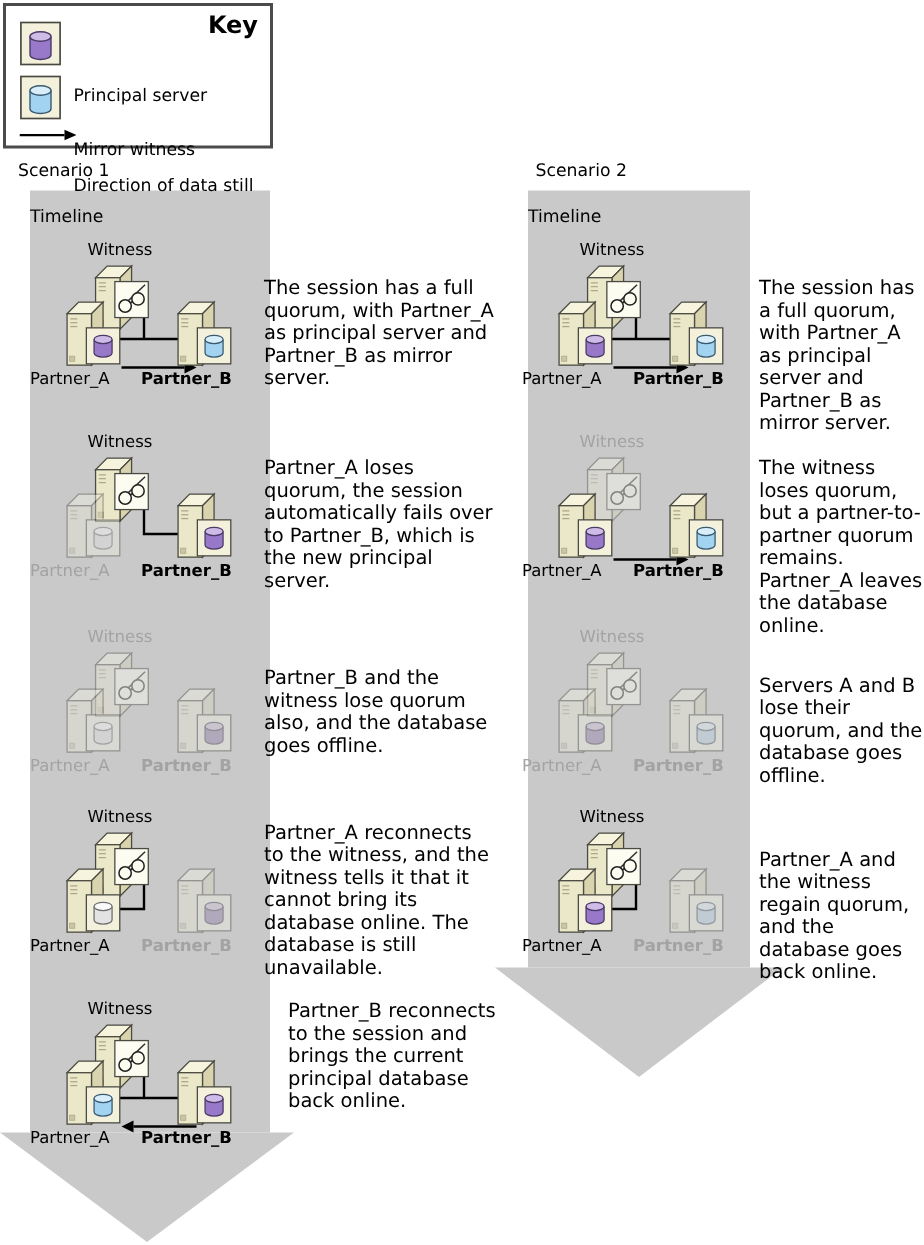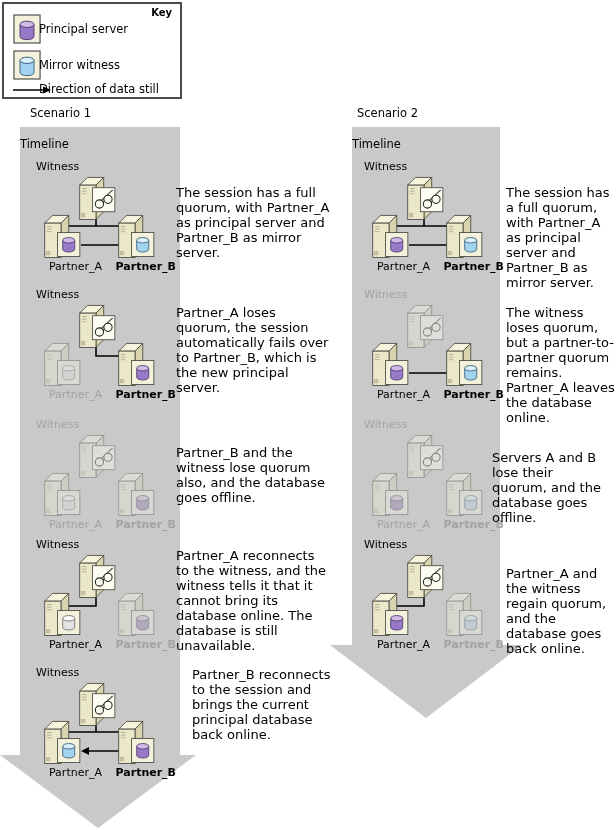--- a/index.html
+++ b/index.html
@@ -9,37 +9,37 @@
   .ahead{position:absolute;width:0;height:0;border-left:98px solid transparent;
          border-right:98px solid transparent;border-top:73px solid #c9c9c9;}
   .ahead.s2{border-left-width:96px;border-right-width:96px;}
   .scn-title{position:absolute;font-size:11.5px;}
   .tl-label{position:absolute;font-size:11.5px;text-align:left;}
   .note{position:absolute;font-size:13px;line-height:15px;}
   .stage{position:absolute;width:160px;height:118px;}
   .connector{position:absolute;left:0;top:0;}
   .connector path,.connector line{stroke:#000;stroke-width:1.6;fill:none;}
   .connector polygon{fill:#000;stroke:none;}
-  .witness{position:absolute;top:0;left:16px;width:120px;}
+  .witness{position:absolute;top:0;left:0;width:120px;text-align:center;}
   .witness .icon{display:block;margin:1px auto 0;}
-  .partner{position:absolute;top:52px;width:82px;text-align:right;}
+  .partner{position:absolute;top:38px;width:82px;text-align:left;}
   .pa{left:0;} .pb{left:74px;font-weight:bold;}
   .partner .icon{display:block;margin:0 auto;}
   .srv-label{font-size:11px;white-space:nowrap;color:#000;}
   .grayed .icon{opacity:.42;filter:saturate(.55);}
   .grayed .srv-label{color:#a3a3a3;}
   .db-principal{--cyl-body:#9878c8;--cyl-top:#cebbe8;--cyl-stroke:#4b3a66;}
   .db-mirror{--cyl-body:#a2d4f2;--cyl-top:#d8eefb;--cyl-stroke:#3a5a70;}
   .db-offline{--cyl-body:#e3e3e3;--cyl-top:#fafafa;--cyl-stroke:#707070;}
   
   .key-box{position:absolute;left:2px;top:2px;width:176px;height:93px;background:#fff;
            border:2px solid #4b4b4b;}
-  .key-title{position:absolute;right:8px;top:3px;font-weight:bold;font-size:10px;}
+  .key-title{position:absolute;right:8px;top:3px;font-weight:bold;font-size:16px;}
   .key-icon{position:absolute;left:9px;}
-  .key-label{position:absolute;left:35px;font-size:11.5px;}
+  .key-label{position:absolute;left:45px;font-size:11.5px;margin-top:34px;}
   .hidden-defs{position:absolute;width:0;height:0;overflow:hidden;}
 </style>
 </head>
 <body>
 
 <svg class="hidden-defs" aria-hidden="true">
   <defs>
     <g id="g-tower">
       <polygon points="7,13 16,4 35,4 26,13" fill="#f7f4de" stroke="#4a4a42" stroke-width="1"></polygon>
       <polygon points="26,13 35,4 35,44 26,53" fill="#d9d4ad" stroke="#4a4a42" stroke-width="1"></polygon>
@@ -86,21 +86,21 @@
         <use href="#g-keycard"></use>
       </svg>
     <div class="key-label" style="top:54px">Mirror witness</div>
     <svg class="key-icon" style="top:81px" width="38" height="10" viewBox="0 0 38 10">
       <line x1="0" y1="5" x2="30" y2="5" stroke="#000" stroke-width="1.5"></line>
       <polygon points="30,1.5 38,5 30,8.5" fill="#000"></polygon>
     </svg>
     <div class="key-label" style="top:78px">Direction of data still</div>
   </div>
 
-  <div class="scn-title" style="left:30px;top:106px">Scenario 1</div>
+  <div class="scn-title" style="left:12px;top:106px">Scenario 1</div>
   <div class="scn-title" style="left:357px;top:106px">Scenario 2</div>
   <div class="tl-label" style="left:20px;top:137px;width:160px">Timeline</div>
   <div class="tl-label" style="left:352px;top:137px;width:148px">Timeline</div>
 
   <div class="stage" style="left:20px;top:160px">
     <svg class="connector" width="160" height="118" viewBox="0 0 160 118">
       <path d="M76 50 V66 M41 66 H115 M41 66 V74 M115 66 V74"></path>
       <line x1="61" y1="85" x2="103" y2="85"></line>
         <polygon points="103,81 111,85 103,89"></polygon>
     </svg>
@@ -343,16 +343,16 @@
       <svg class="icon" width="46" height="48" viewBox="0 0 52 56">
           <use href="#g-tower"></use>
           <use href="#g-dbcard"></use>
         </svg>
       <div class="srv-label">Partner_B</div>
     </div>
   </div>
 
   <div class="note" style="left:506px;top:185px;width:110px">The session has a full quorum, with Partner_A as principal server and Partner_B as mirror server.</div>
   <div class="note" style="left:506px;top:305px;width:110px">The witness loses quorum, but a partner-to-partner quorum remains. Partner_A leaves the database online.</div>
-  <div class="note" style="left:492px;top:450px;width:110px">Servers A and B lose their quorum, and the database goes offline.</div>
+  <div class="note" style="left:506px;top:450px;width:110px">Servers A and B lose their quorum, and the database goes offline.</div>
   <div class="note" style="left:506px;top:566px;width:110px">Partner_A and the witness regain quorum, and the database goes back online.</div>
 
 </div>
 
 </body></html>

